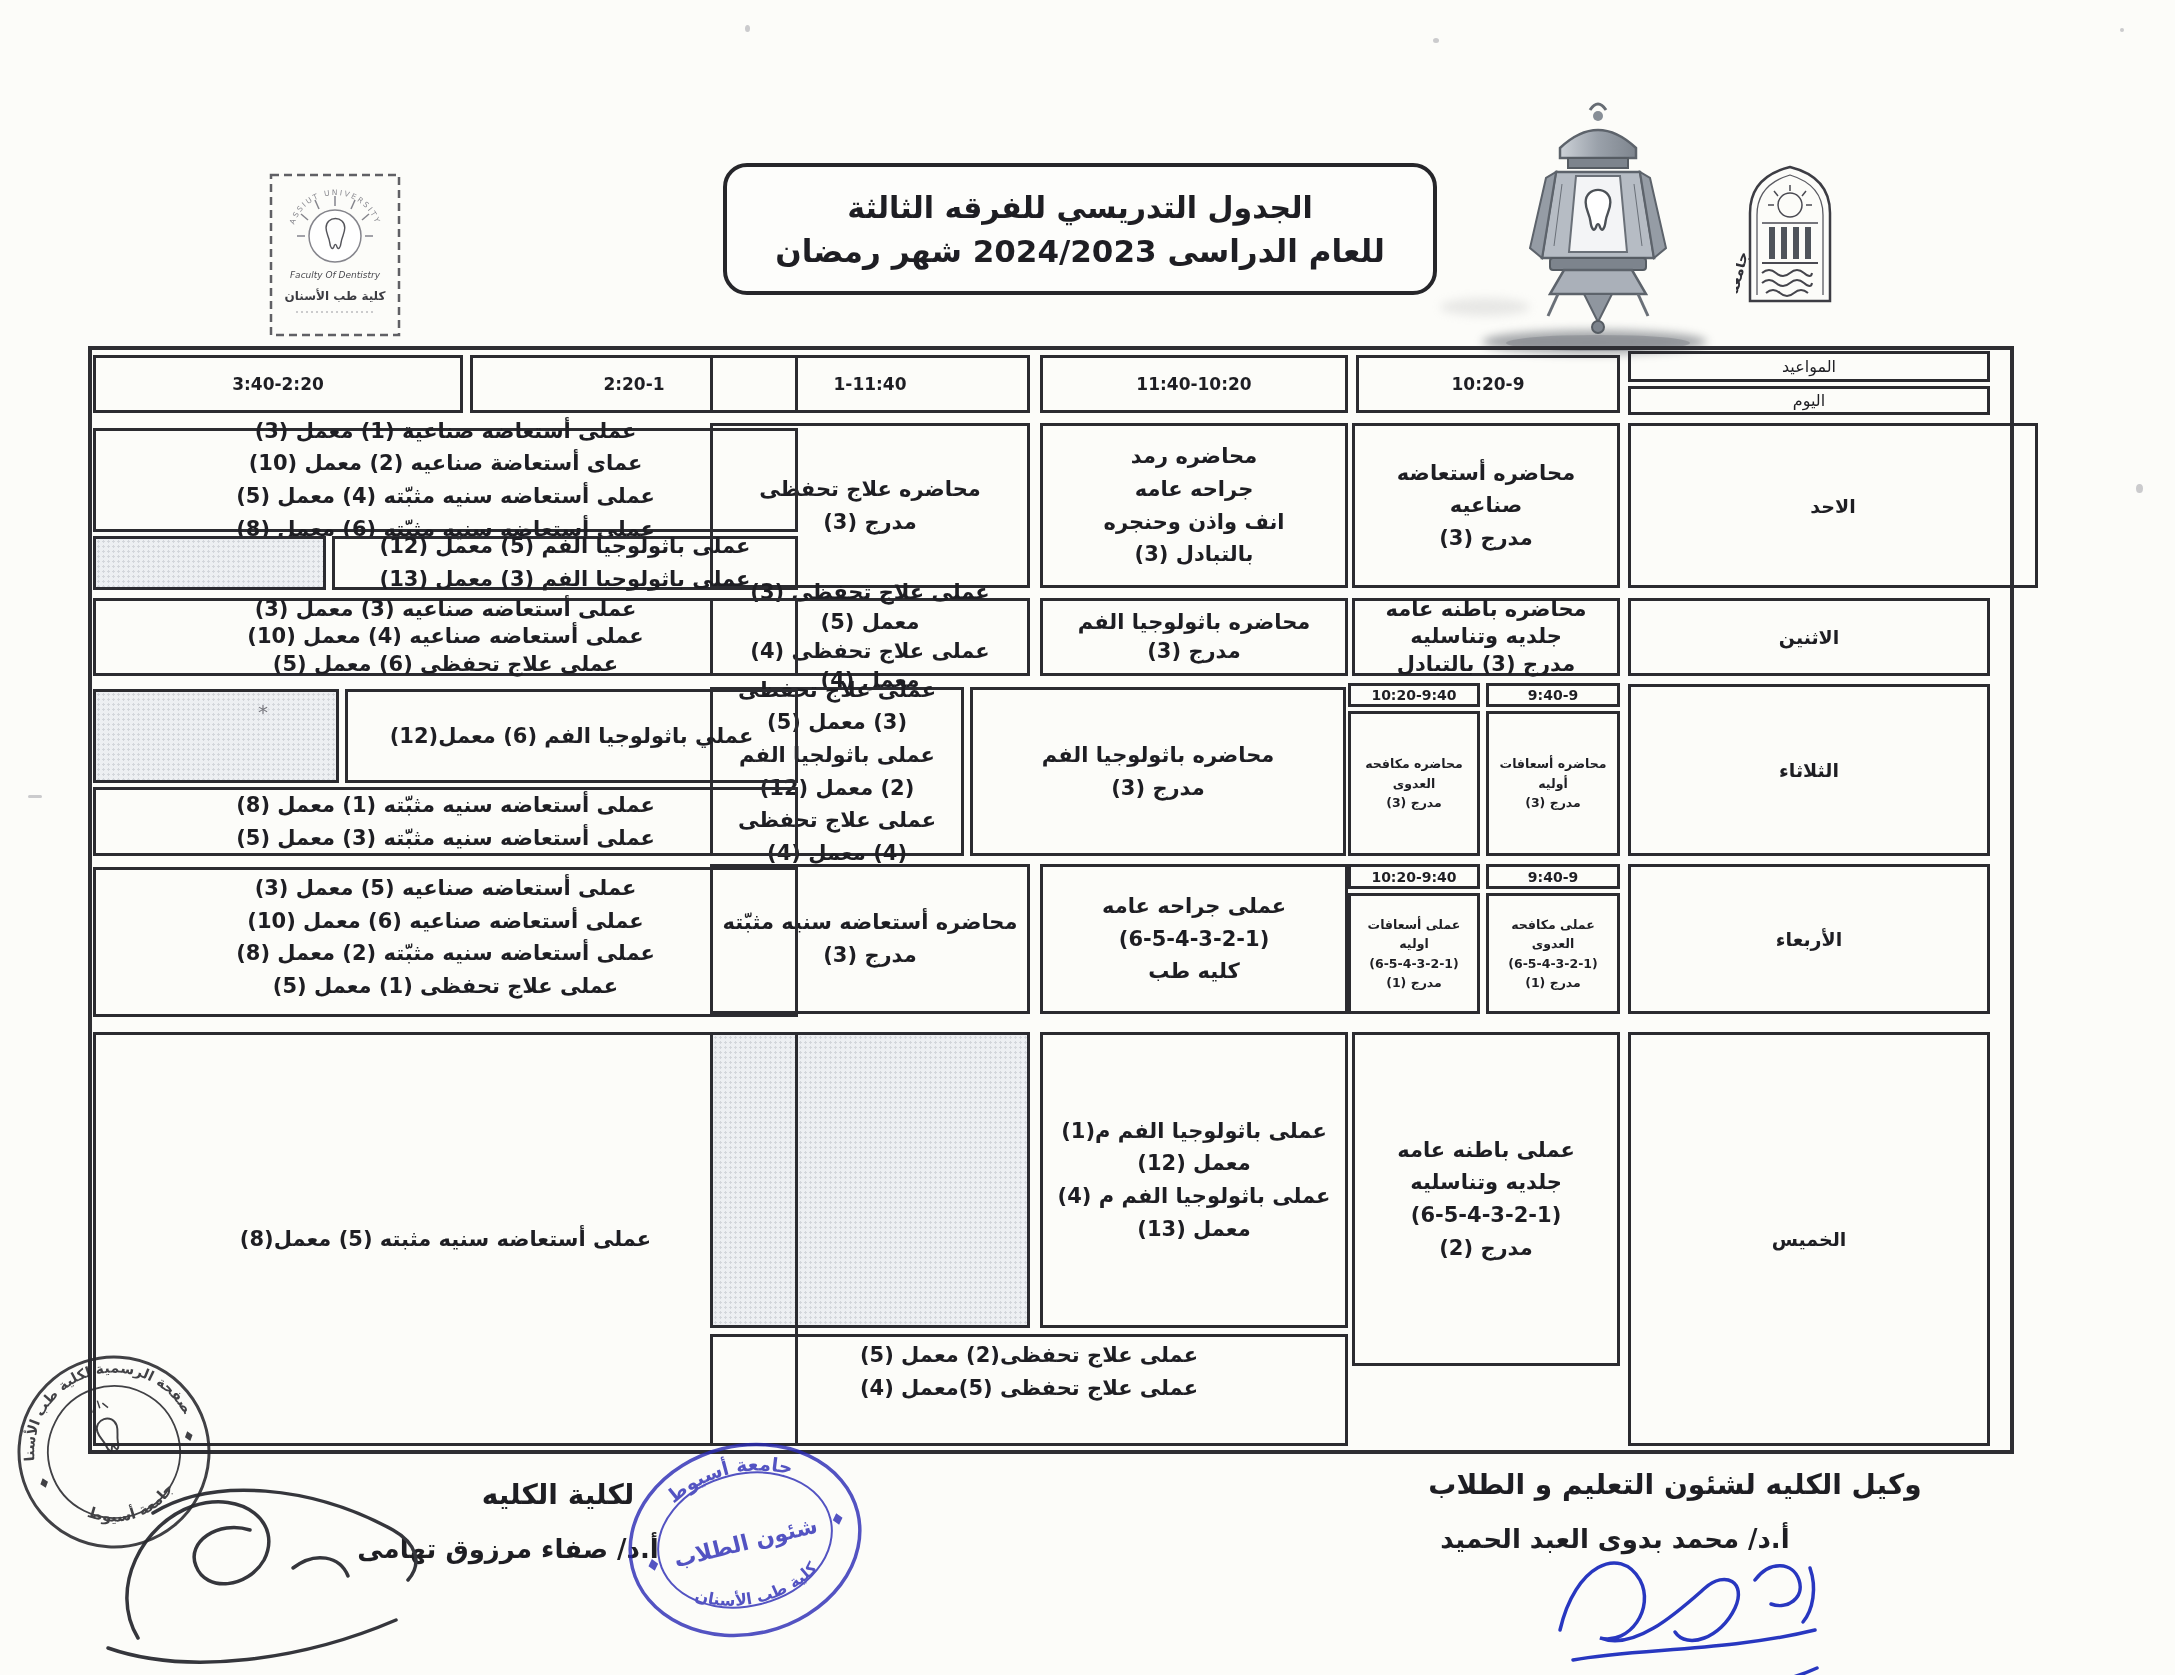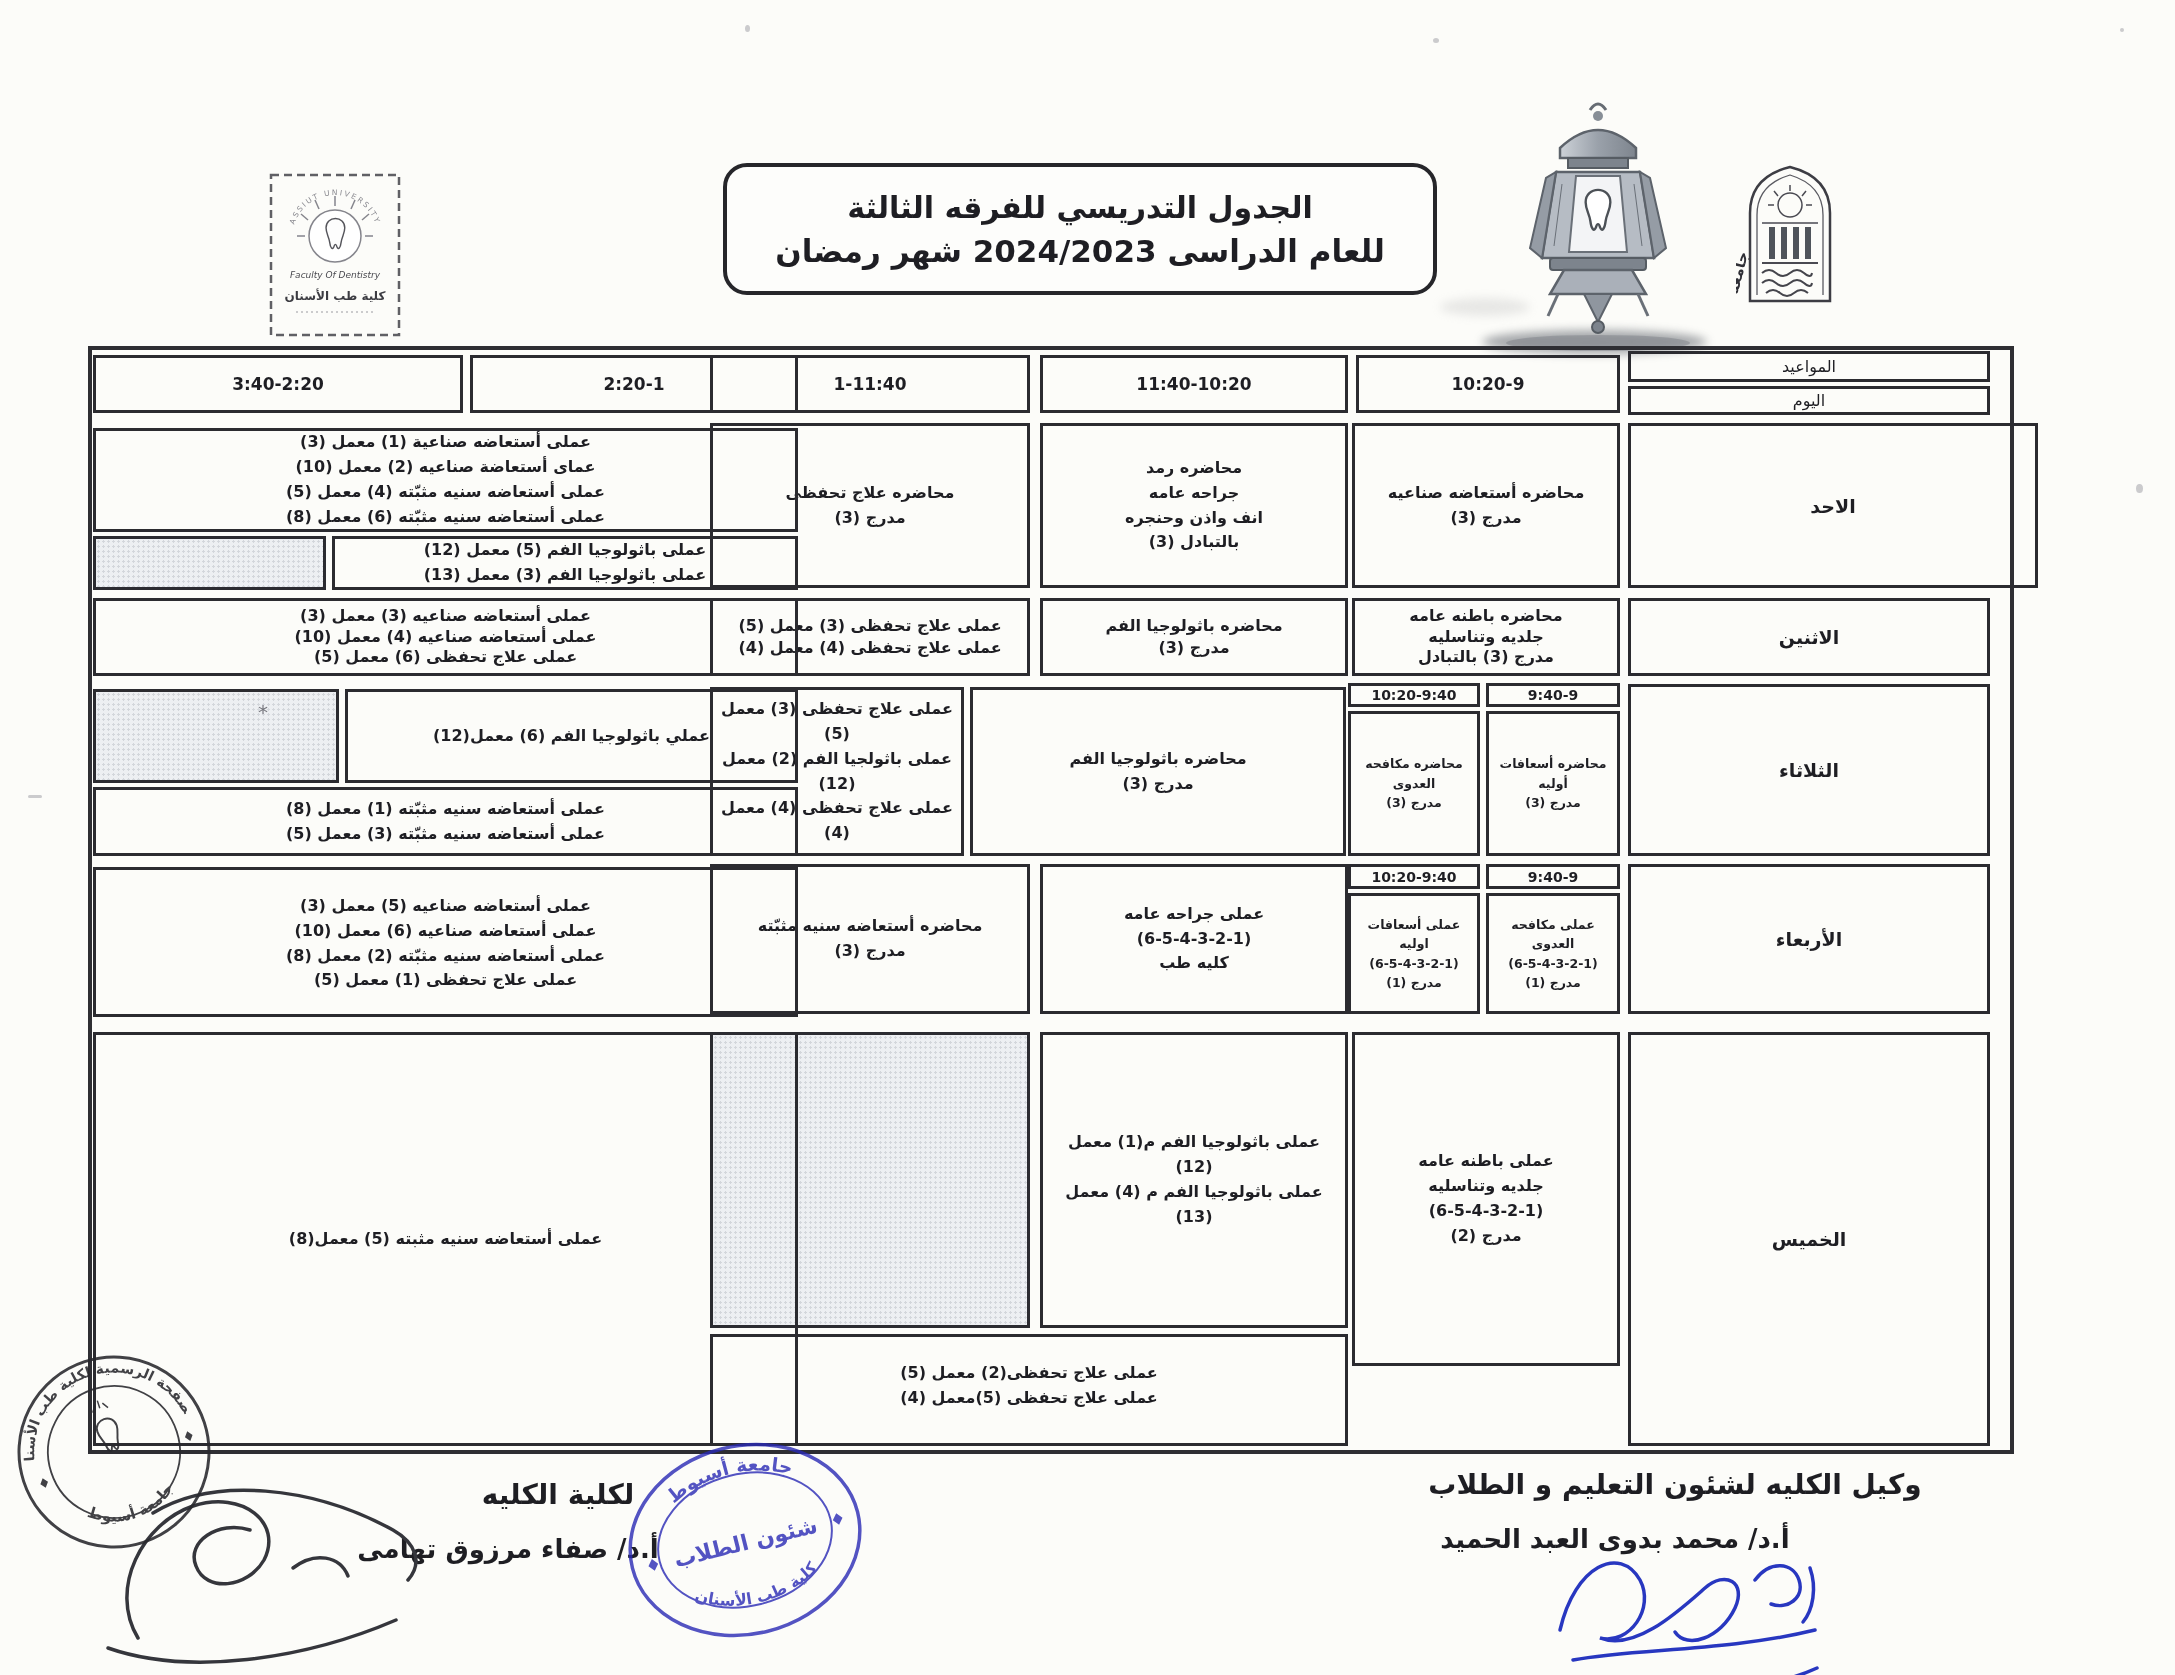--- a/index.html
+++ b/index.html
@@ -8,23 +8,23 @@
     background:#fcfcf9;color:#1e1e23;direction:rtl;
     font-family:"DejaVu Sans","Liberation Sans",sans-serif;
   }
   .abs{position:absolute}
   .frame{position:absolute;border:4px solid #2e2e33;box-sizing:border-box}
   .box{
     position:absolute;border:3px solid #2b2b30;box-sizing:border-box;
     display:flex;flex-direction:column;align-items:center;justify-content:center;
     text-align:center;white-space:pre-line;padding:2px 6px;
   }
-  .cell{font-size:16px;line-height:1.55;font-weight:700}
+  .cell{font-size:21px;line-height:1.55;font-weight:700}
   .small{font-size:12.5px;line-height:1.55;font-weight:700}
-  .top{justify-content:flex-start;padding-top:24px}
+  .top{justify-content:flex-start;padding-top:2px}
   .day{font-size:19px;font-weight:700}
   .time{font-size:17px;font-weight:700;direction:ltr}
   .subtime{font-size:14px}
   .hdrside{font-size:16px;font-weight:400}
   .shade{
     background-color:#edeff2;
     background-image:radial-gradient(#d3d6db 1px,transparent 1.2px);
     background-size:5px 5px;
   }
   .title-box{

